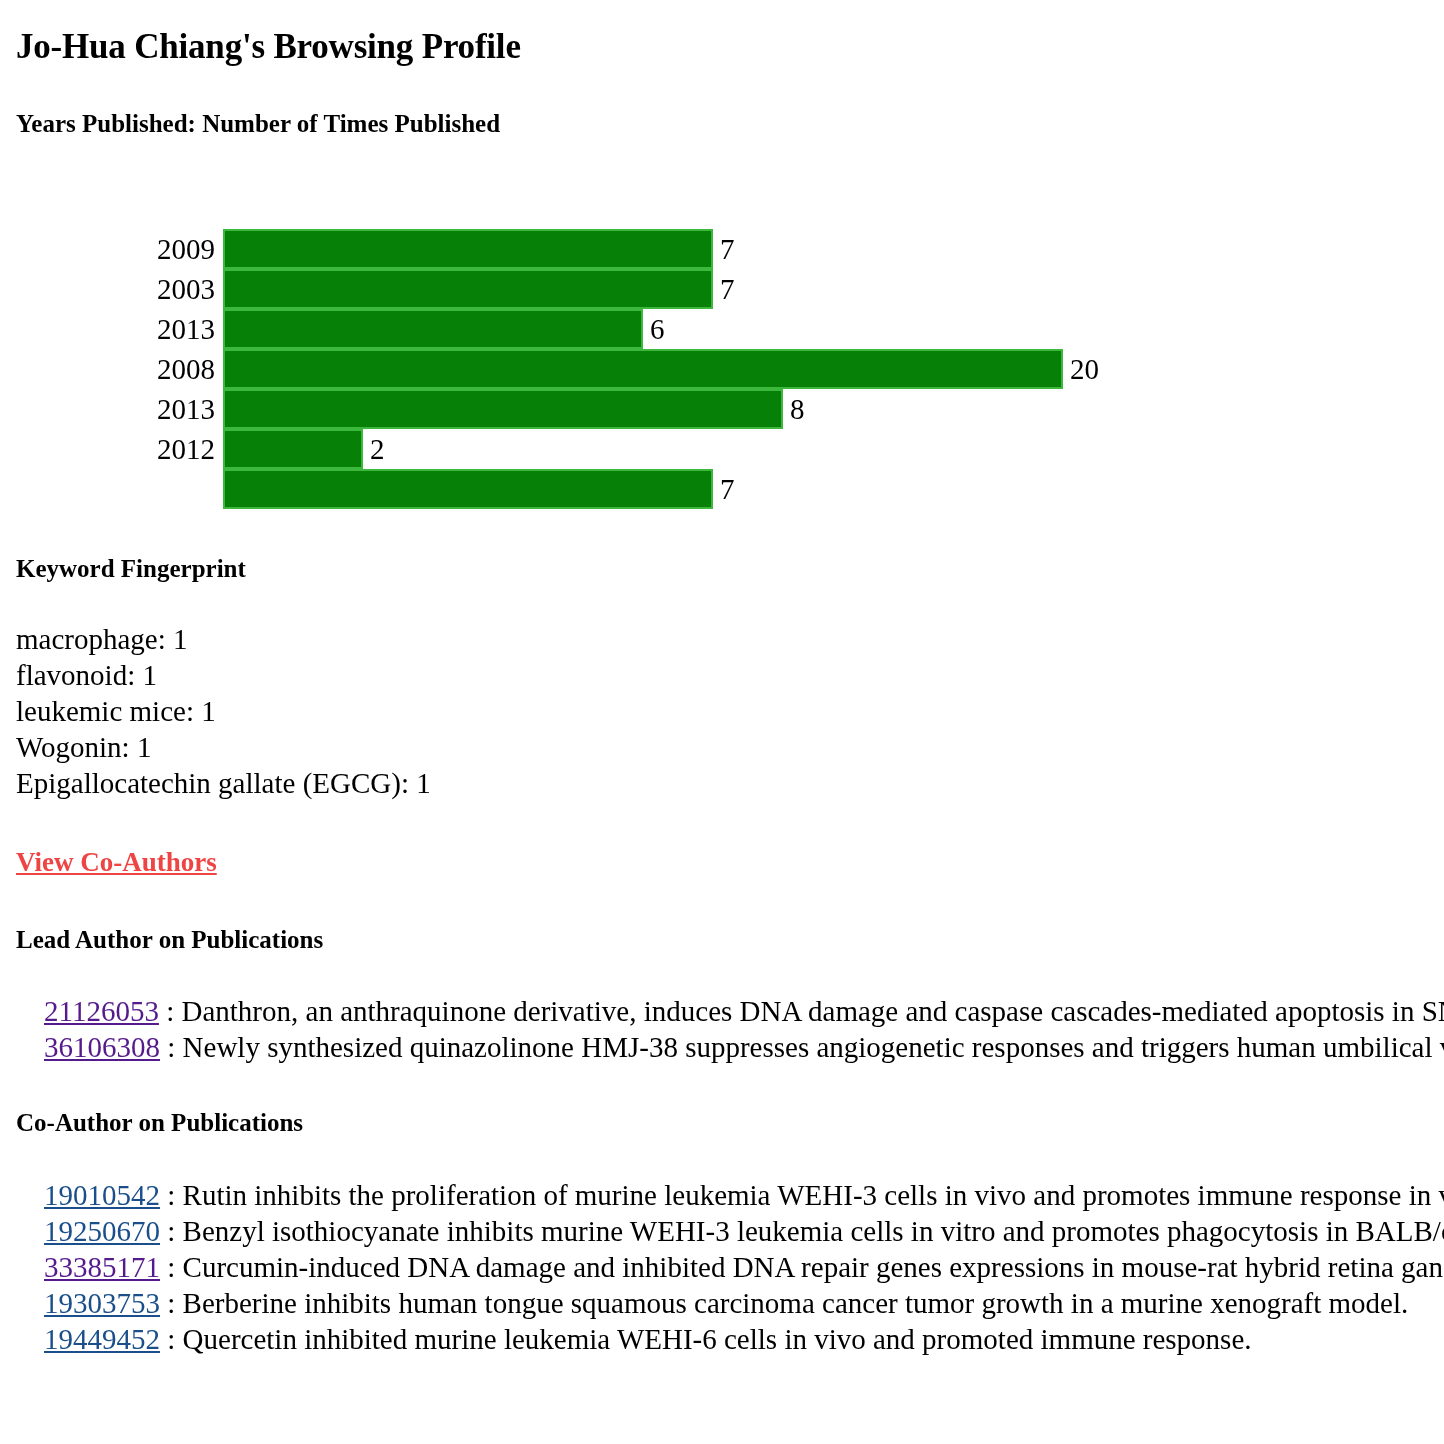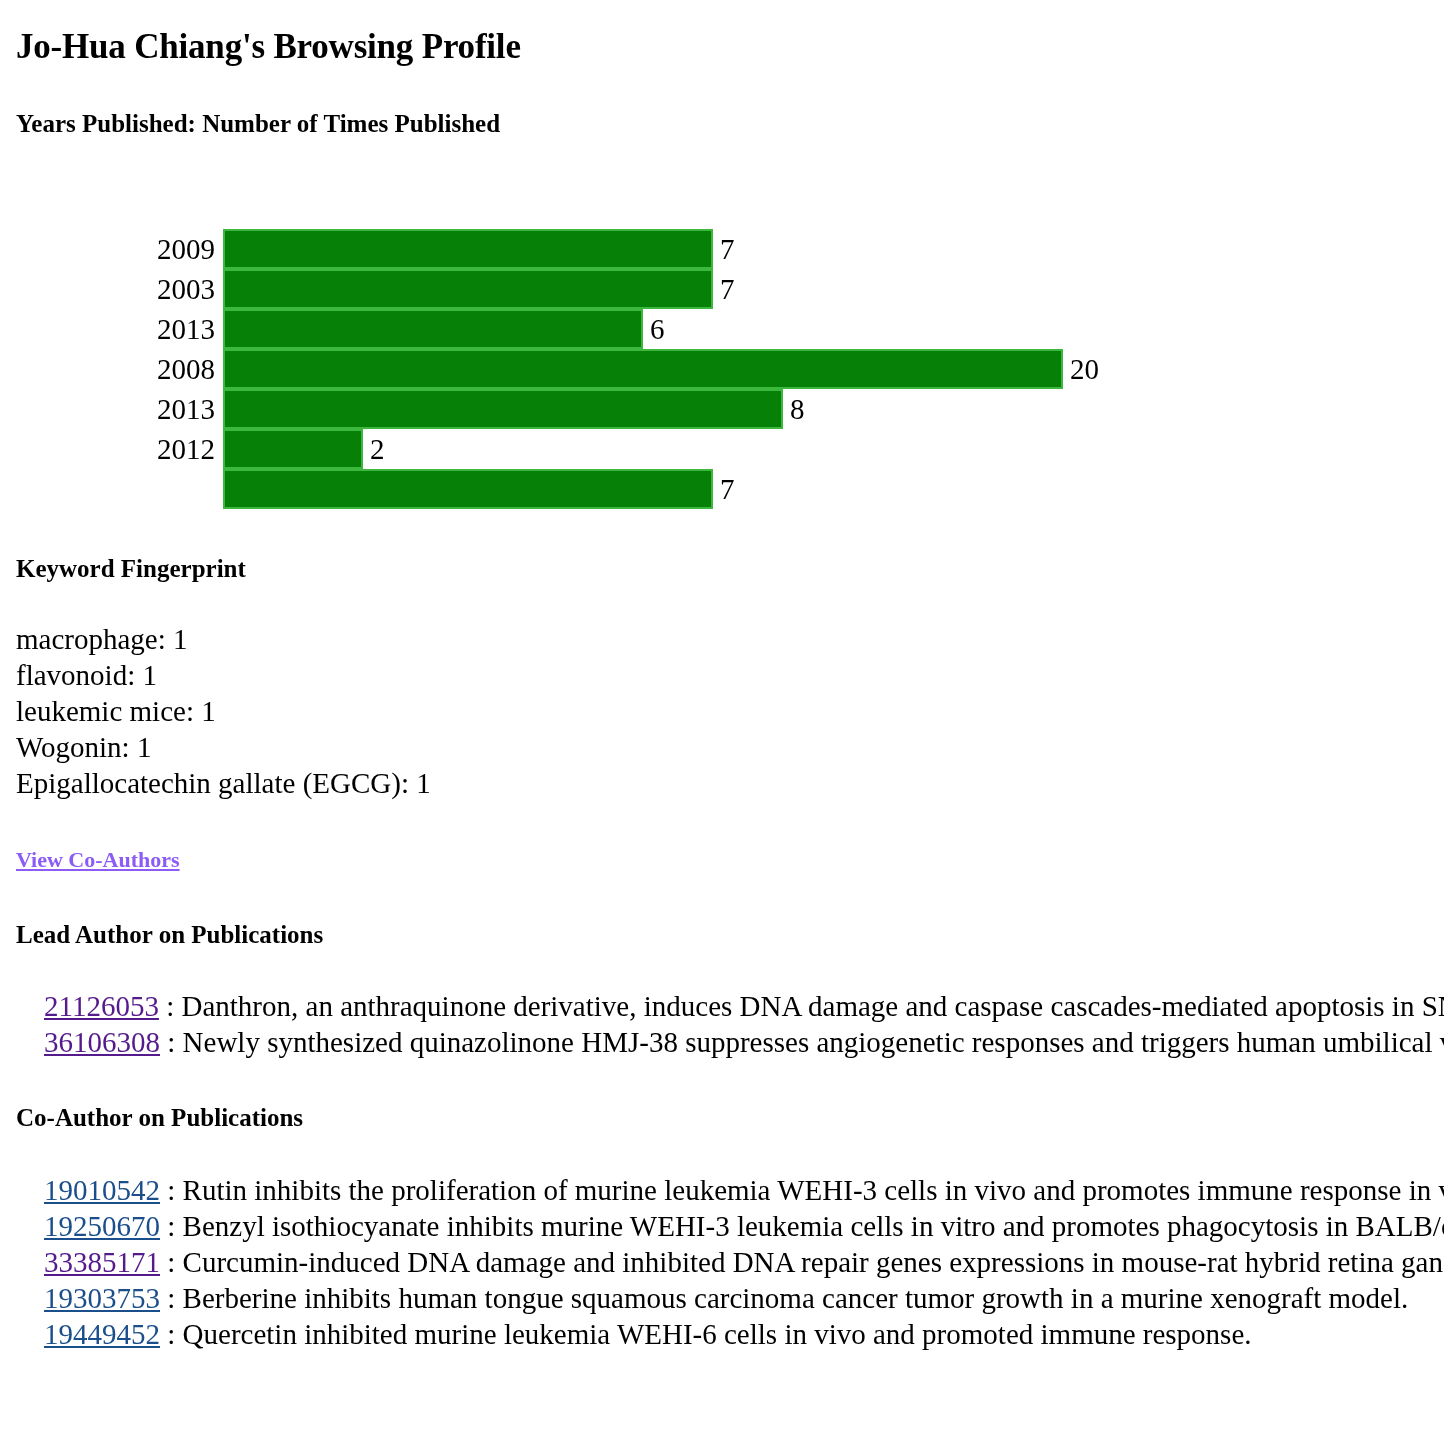--- a/index.html
+++ b/index.html
@@ -86,23 +86,23 @@
     padding-left: 16px;
     font-size: 29px;
     line-height: 36px;
   }
   .keyword-item { white-space: nowrap; }
 
   .sp-keyword-to-link { height: 46px; }
 
   .colink-wrap { padding-left: 16px; }
   a.colink {
-    font-size: 22px;
+    font-size: 27px;
     font-weight: bold;
-    color: #8b5cf6;
+    color: #ef4444;
     text-decoration: underline;
   }
 
   .sp-link-to-lead { height: 48px; }
   .sp-lead-heading-to-list { height: 40px; }
 
   .pub-list {
     padding-left: 16px;
     font-size: 29px;
     line-height: 36px;

